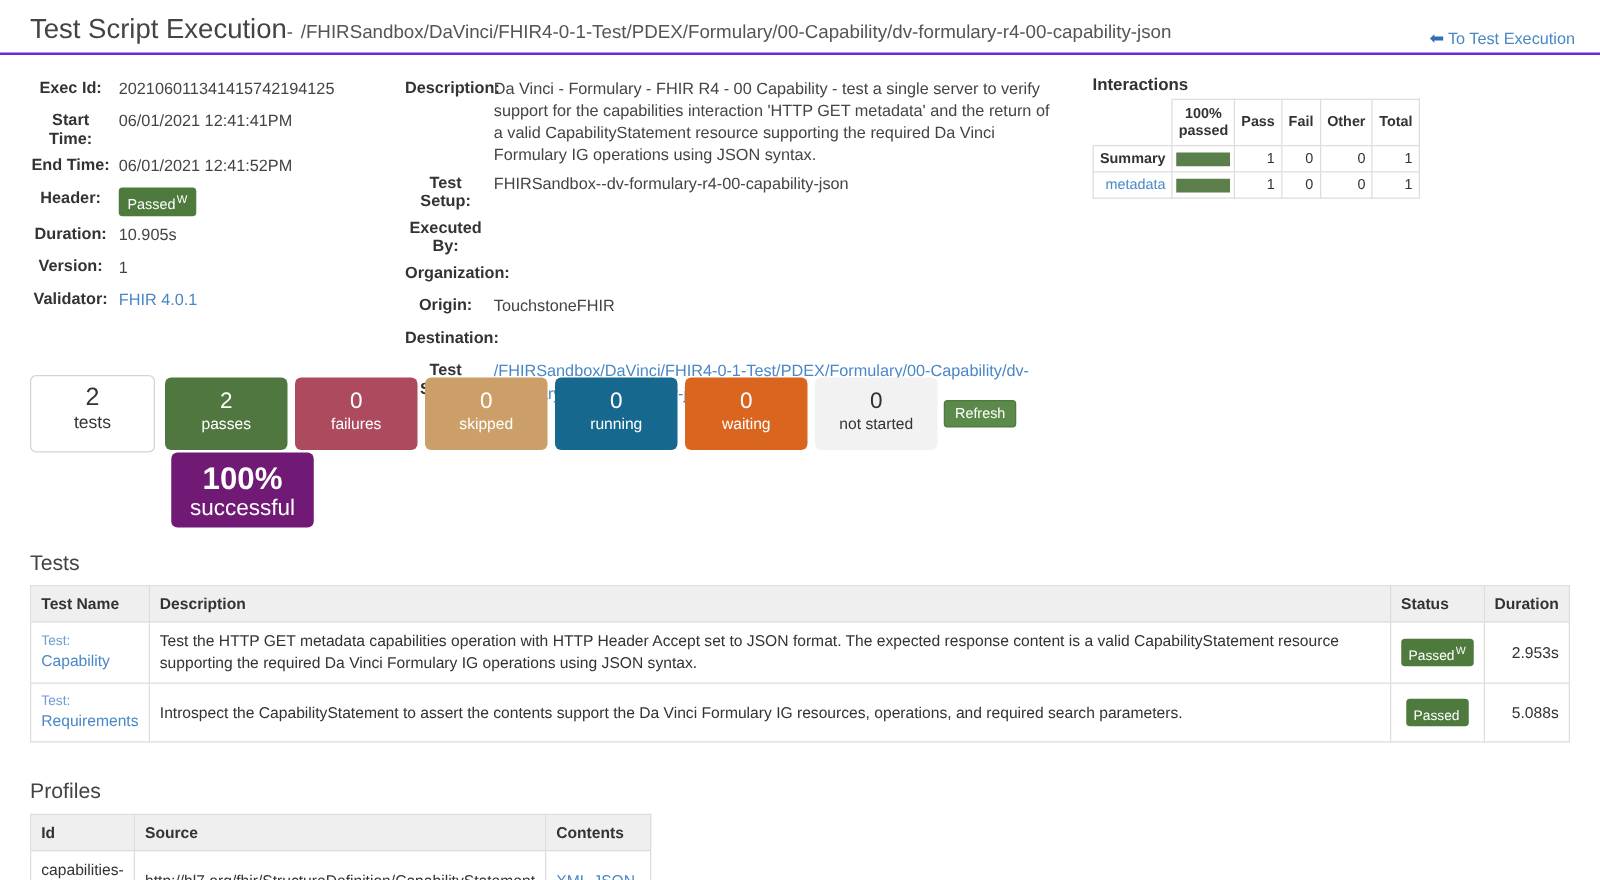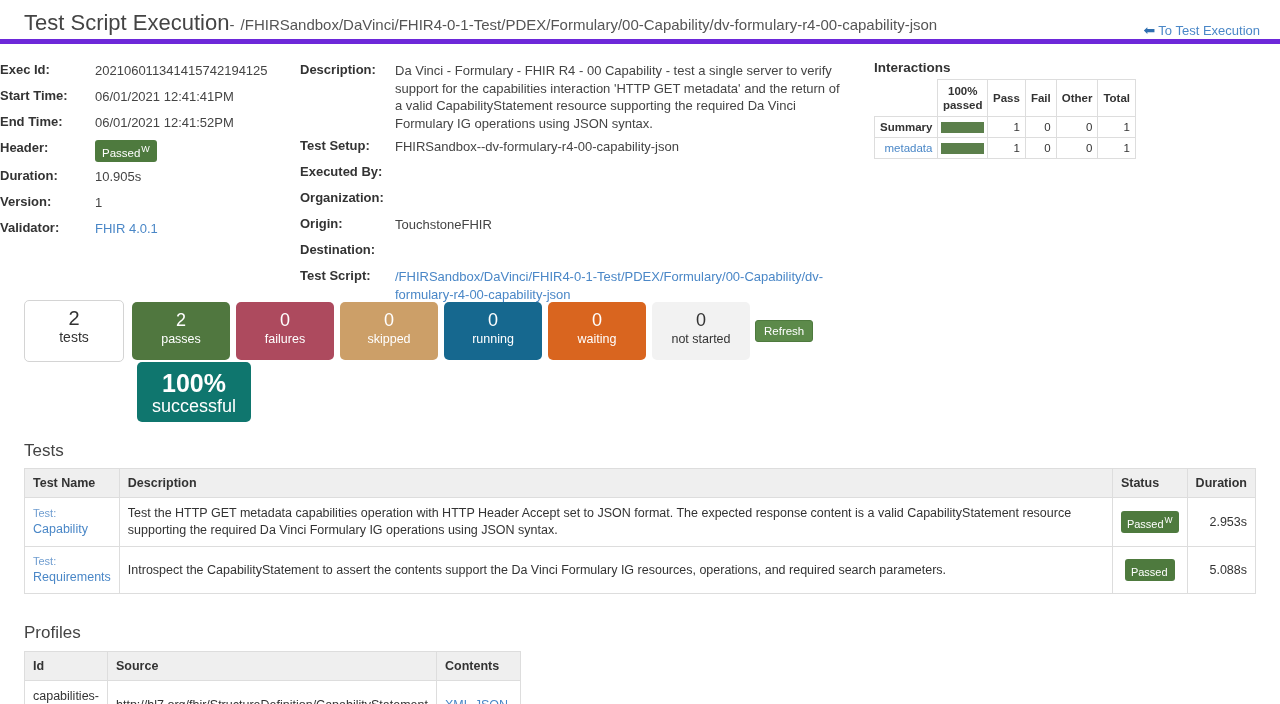--- a/index.html
+++ b/index.html
@@ -9,21 +9,21 @@
     background: #ffffff;
     font-family: "Liberation Sans", sans-serif;
     color: #333333;
     overflow: hidden;
   }
   .page { position: relative; width: 1280px; height: 704px; }
 
   
   .header {
     position: absolute; left: 0; top: 0; width: 1280px; height: 44px;
-    border-bottom: 5px solid #6d28d9;
+    border-bottom: 2px solid #6d28d9;
   }
   .header-title {
     position: absolute; left: 24px; top: 10px;
     font-size: 22px; color: #444; white-space: nowrap;
   }
   .header-title .sub {
     font-size: 15px; color: #555; font-weight: normal;
   }
   .header-title .dash { font-size: 15px; color: #555; }
   .back-link {
@@ -32,21 +32,21 @@
     text-decoration: none; white-space: nowrap;
   }
   .back-arrow { color: #2f6fb0; margin-right: 3px; font-size: 14px; }
 
   
   .meta-left { position: absolute; left: 0px; top: 60px; width: 300px; }
   .meta-mid  { position: absolute; left: 300px; top: 60px; width: 560px; }
   .mrow { display: flex; margin-bottom: 4px; min-height: 22px; }
   .mlabel {
     font-weight: bold; font-size: 13px; color: #333;
-    text-align: left; padding-right: 6px; padding-top: 2px;
+    text-align: center; padding-right: 6px; padding-top: 2px; padding-left: 24px;
   }
   .meta-left .mlabel { width: 95px; }
   .meta-left .mval   { width: 200px; }
   .meta-mid .mlabel  { width: 95px; }
   .meta-mid .mval    { width: 455px; }
   .mval { font-size: 13px; color: #444; padding-top: 2px; line-height: 17.5px; }
   .mval a, .link { color: #4a87c7; text-decoration: none; cursor: pointer; }
 
   .badge-passed {
     display: inline-block; background: #4e7a3e; color: #ffffff;
@@ -89,21 +89,21 @@
   }
   .sb-tests .num { font-size: 20px; }
   .sb-tests .lbl { font-size: 14px; }
   .sb-passes      { left: 108px; top: 2px; background: #50773f; width: 98px; height: 58px; }
   .sb-failures    { left: 212px; top: 2px; background: #ad4a5e; width: 98px; height: 58px; }
   .sb-skipped     { left: 316px; top: 2px; background: #cc9f68; width: 98px; height: 58px; }
   .sb-running     { left: 420px; top: 2px; background: #16688f; width: 98px; height: 58px; }
   .sb-waiting     { left: 524px; top: 2px; background: #d9651f; width: 98px; height: 58px; }
   .sb-notstarted  { left: 628px; top: 2px; background: #f2f2f2; color: #333; width: 98px; height: 58px; }
   .sb-success {
-    left: 113px; top: 62px; background: #0f766e; width: 114px; height: 60px;
+    left: 113px; top: 62px; background: #701a75; width: 114px; height: 60px;
     padding-top: 6px;
   }
   .sb-success .num { font-size: 25px; font-weight: bold; line-height: 30px; }
   .sb-success .lbl { font-size: 18px; }
   .refresh-btn {
     position: absolute; left: 731px; top: 20px;
     background: #5c8a4a; color: #ffffff; border: 1px solid #4e7a3e;
     border-radius: 3px; font-size: 11.5px; padding: 4px 8px; cursor: pointer;
     font-family: "Liberation Sans", sans-serif;
   }

